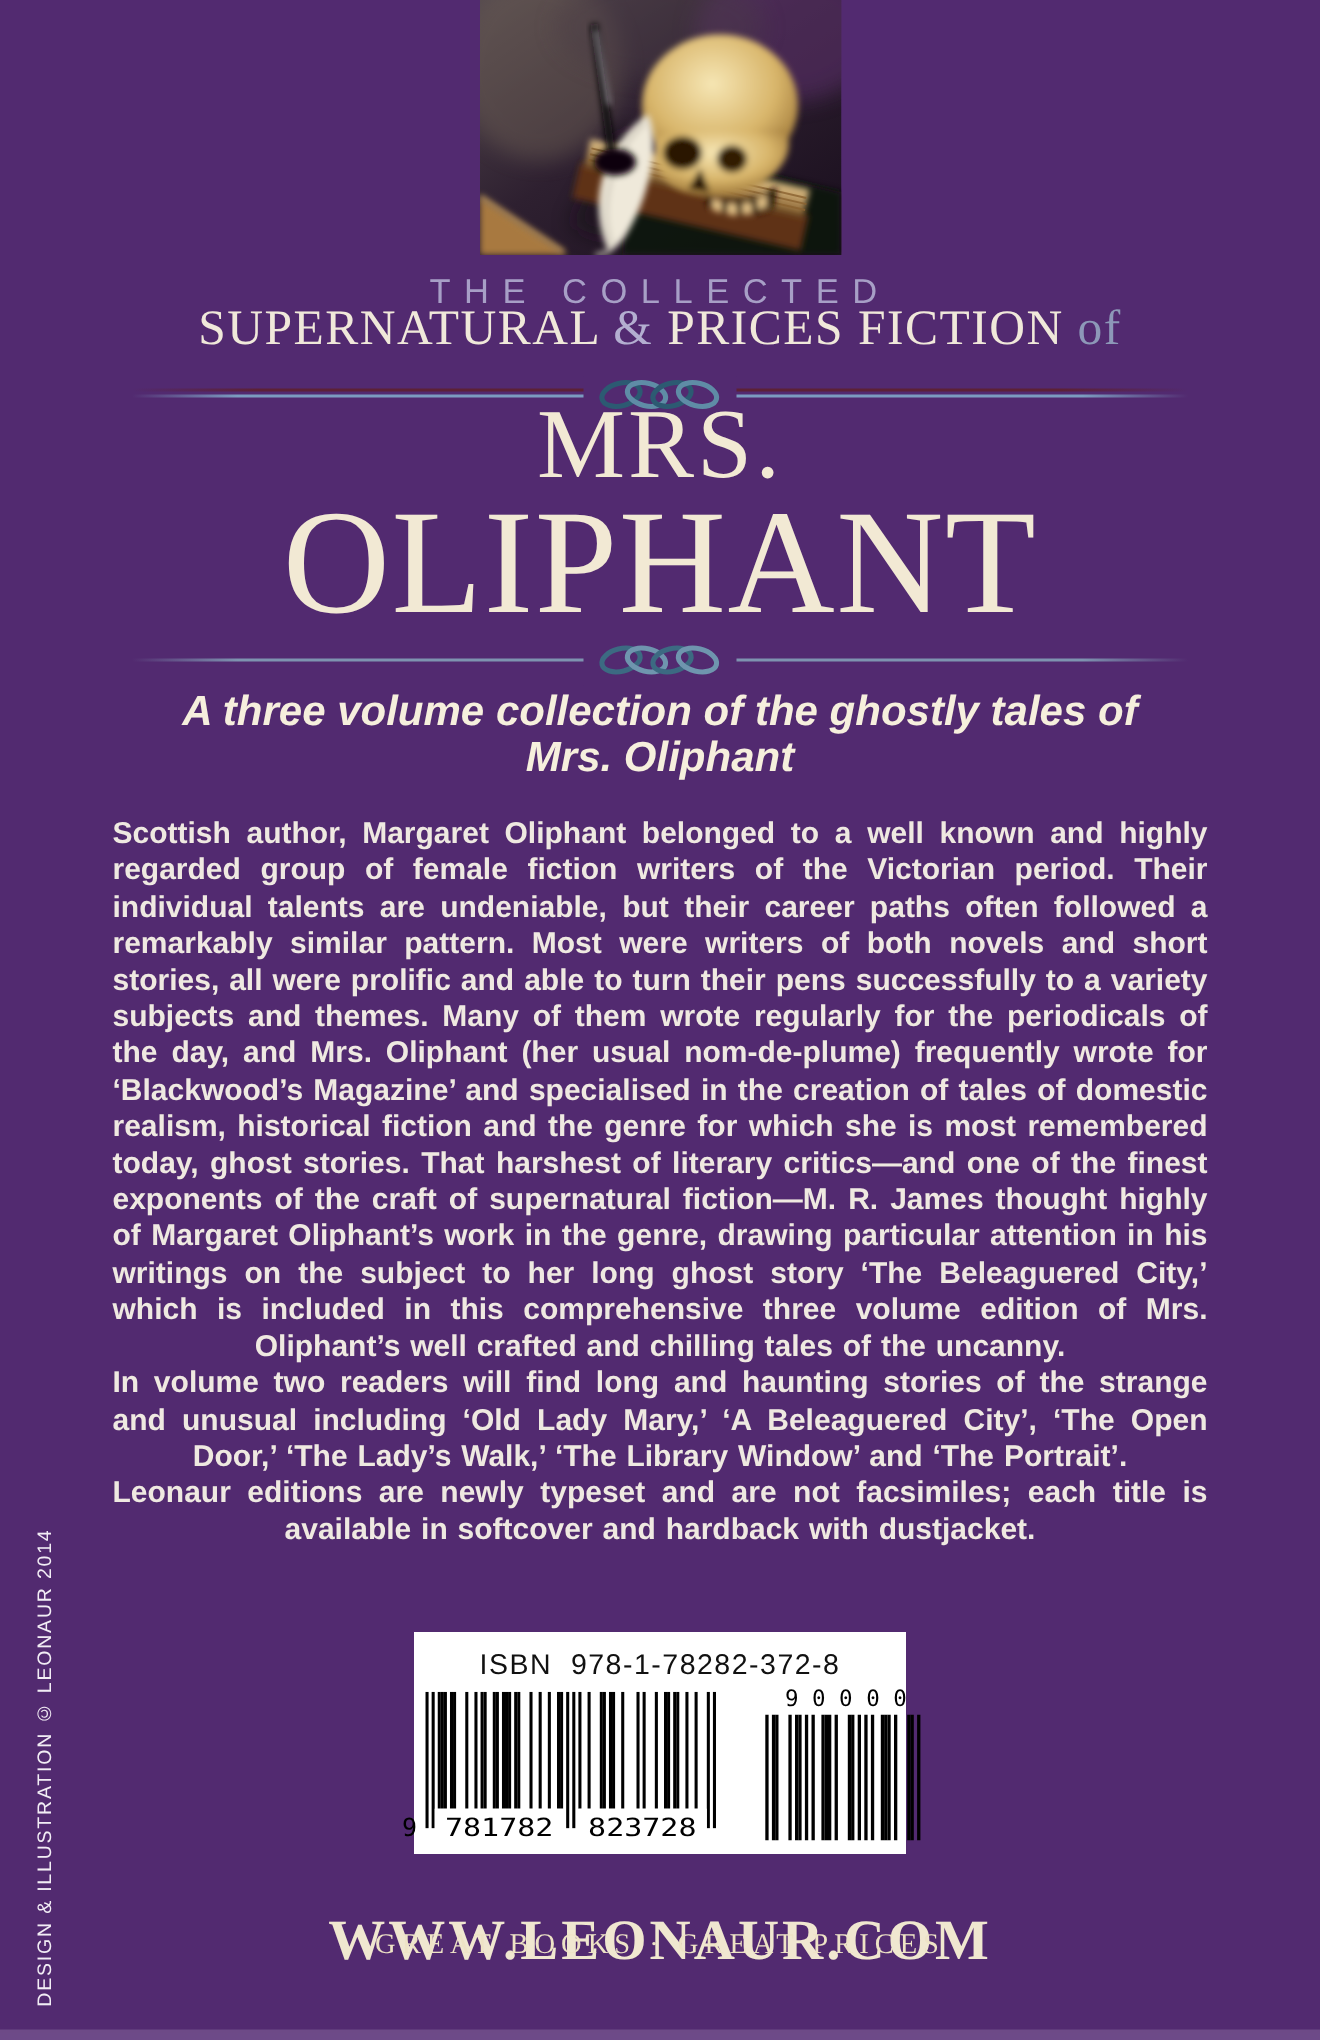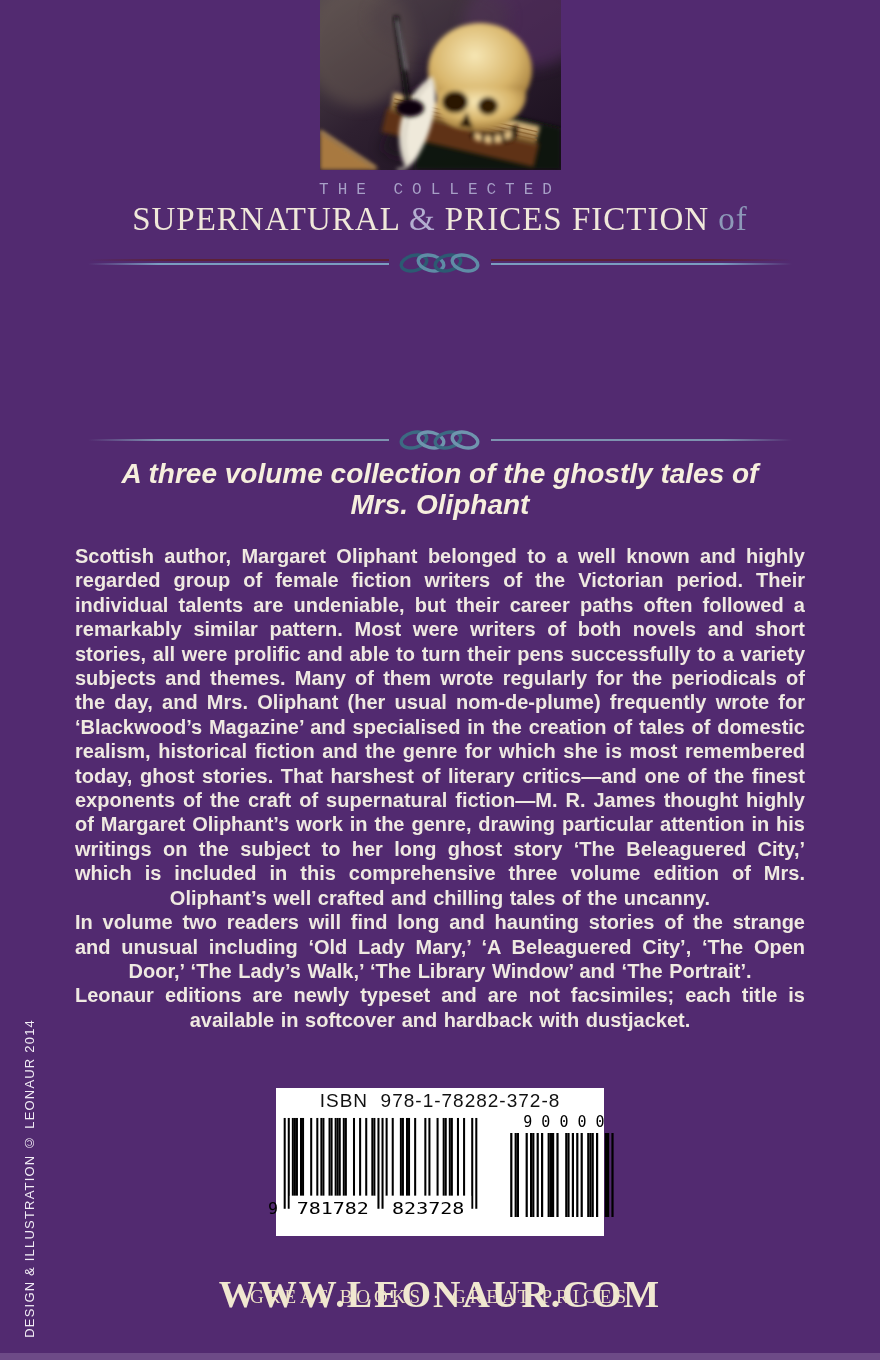--- a/index.html
+++ b/index.html
@@ -19,21 +19,21 @@
     position:relative;width:880px;height:1360px;margin:0 auto;
     background:var(--background-purple);overflow:hidden;
     font-family:"Liberation Sans",sans-serif;
   }
   .cover::after{content:"";position:absolute;left:0;right:0;bottom:0;height:7px;
     background:rgba(232,222,246,.18);}
   
   .painting{position:absolute;top:0;left:320px;width:241px;height:170px;display:block;}
   
   .kicker{position:absolute;top:181px;left:0;right:0;text-align:center;
-    font-family:Liberation Mono, monospace;font-size:16px;letter-spacing:9px;
+    font-family:Liberation Sans, sans-serif;font-size:23px;letter-spacing:9px;
     color:var(--kicker-lavender);}
   .series{position:absolute;top:201px;left:0;right:0;text-align:center;
     font-family:"Liberation Serif",serif;font-size:33px;letter-spacing:1px;
     color:#f0e8da;white-space:pre-wrap;}
   .series .amp{color:var(--amp-lavender);}
   .series .of{color:var(--accent-steel-blue);}
   
   .divider{position:absolute;left:88px;width:704px;height:26px;}
   .divider .ln{position:absolute;left:0;right:0;height:2px;}
   .ln-maroon{top:9px;background:linear-gradient(to right,transparent,var(--divider-maroon) 12%,var(--divider-maroon) 88%,transparent);}
@@ -51,21 +51,21 @@
   
   .subtitle{position:absolute;top:458px;left:120px;width:640px;text-align:center;
     font-size:28px;line-height:1.12;font-weight:bold;color:#f6efdd;margin:0;font-style:italic;}
   
   .body{position:absolute;top:544px;left:75px;width:730px;
     font-size:20px;line-height:24.4px;color:var(--body-text);word-spacing:1px;font-weight:bold;}
   .body p{margin:0;text-align:justify;text-align-last:center;}
   
   .barcode-box{position:absolute;top:1088px;left:276px;width:328px;height:148px;
     background:#ffffff;display:flex;flex-direction:column;align-items:center;
-    padding-top:3px;box-sizing:border-box;}
+    padding-top:13px;box-sizing:border-box;}
   .isbn{font-size:19px;letter-spacing:1px;color:#111;white-space:pre;line-height:1.1;}
   .bars-row{display:flex;align-items:flex-start;gap:14px;margin-top:2px;}
   .main-barcode-wrap{width:227px;height:108px;}
   .supp-wrap{width:106px;display:flex;flex-direction:column;text-align:right;}
   .supp-digits{font-size:15px;letter-spacing:9px;color:#000;line-height:1;
     margin:1px 0 3px 8px;font-family:"DejaVu Sans Mono",monospace;}
   
   .website{position:absolute;top:1272px;left:0;right:0;text-align:center;
     font-family:"Liberation Serif",serif;font-weight:700;font-size:38px;
     letter-spacing:2px;color:#f0e7d0;}
@@ -147,20 +147,24 @@
         <g fill="none" stroke-width="3.4">
           <ellipse cx="17" cy="12" rx="13" ry="7.5" stroke="#2c5a72" transform="rotate(-14 17 12)"></ellipse>
           <ellipse cx="34" cy="12" rx="13" ry="7.5" stroke="#5f8ca6" transform="rotate(14 34 12)"></ellipse>
           <ellipse cx="51" cy="12" rx="13" ry="7.5" stroke="#2c5a72" transform="rotate(-14 51 12)"></ellipse>
           <ellipse cx="68" cy="12" rx="13" ry="7.5" stroke="#5f8ca6" transform="rotate(14 68 12)"></ellipse>
         </g>
       </svg>
     </span>
   </div>
 
+  <div class="title">
+    <div class="title-mrs">MRS.</div>
+    <div class="title-oliphant">OLIPHANT</div>
+  </div>
 
   <div class="divider divider-2">
     <div class="ln ln-single"></div>
     <span class="knot">
       <svg width="86" height="24" viewBox="0 0 86 24">
         <g fill="none" stroke-width="3.4">
           <ellipse cx="17" cy="12" rx="13" ry="7.5" stroke="#3c6a82" transform="rotate(-14 17 12)"></ellipse>
           <ellipse cx="34" cy="12" rx="13" ry="7.5" stroke="#6f95ae" transform="rotate(14 34 12)"></ellipse>
           <ellipse cx="51" cy="12" rx="13" ry="7.5" stroke="#3c6a82" transform="rotate(-14 51 12)"></ellipse>
           <ellipse cx="68" cy="12" rx="13" ry="7.5" stroke="#6f95ae" transform="rotate(14 68 12)"></ellipse>

